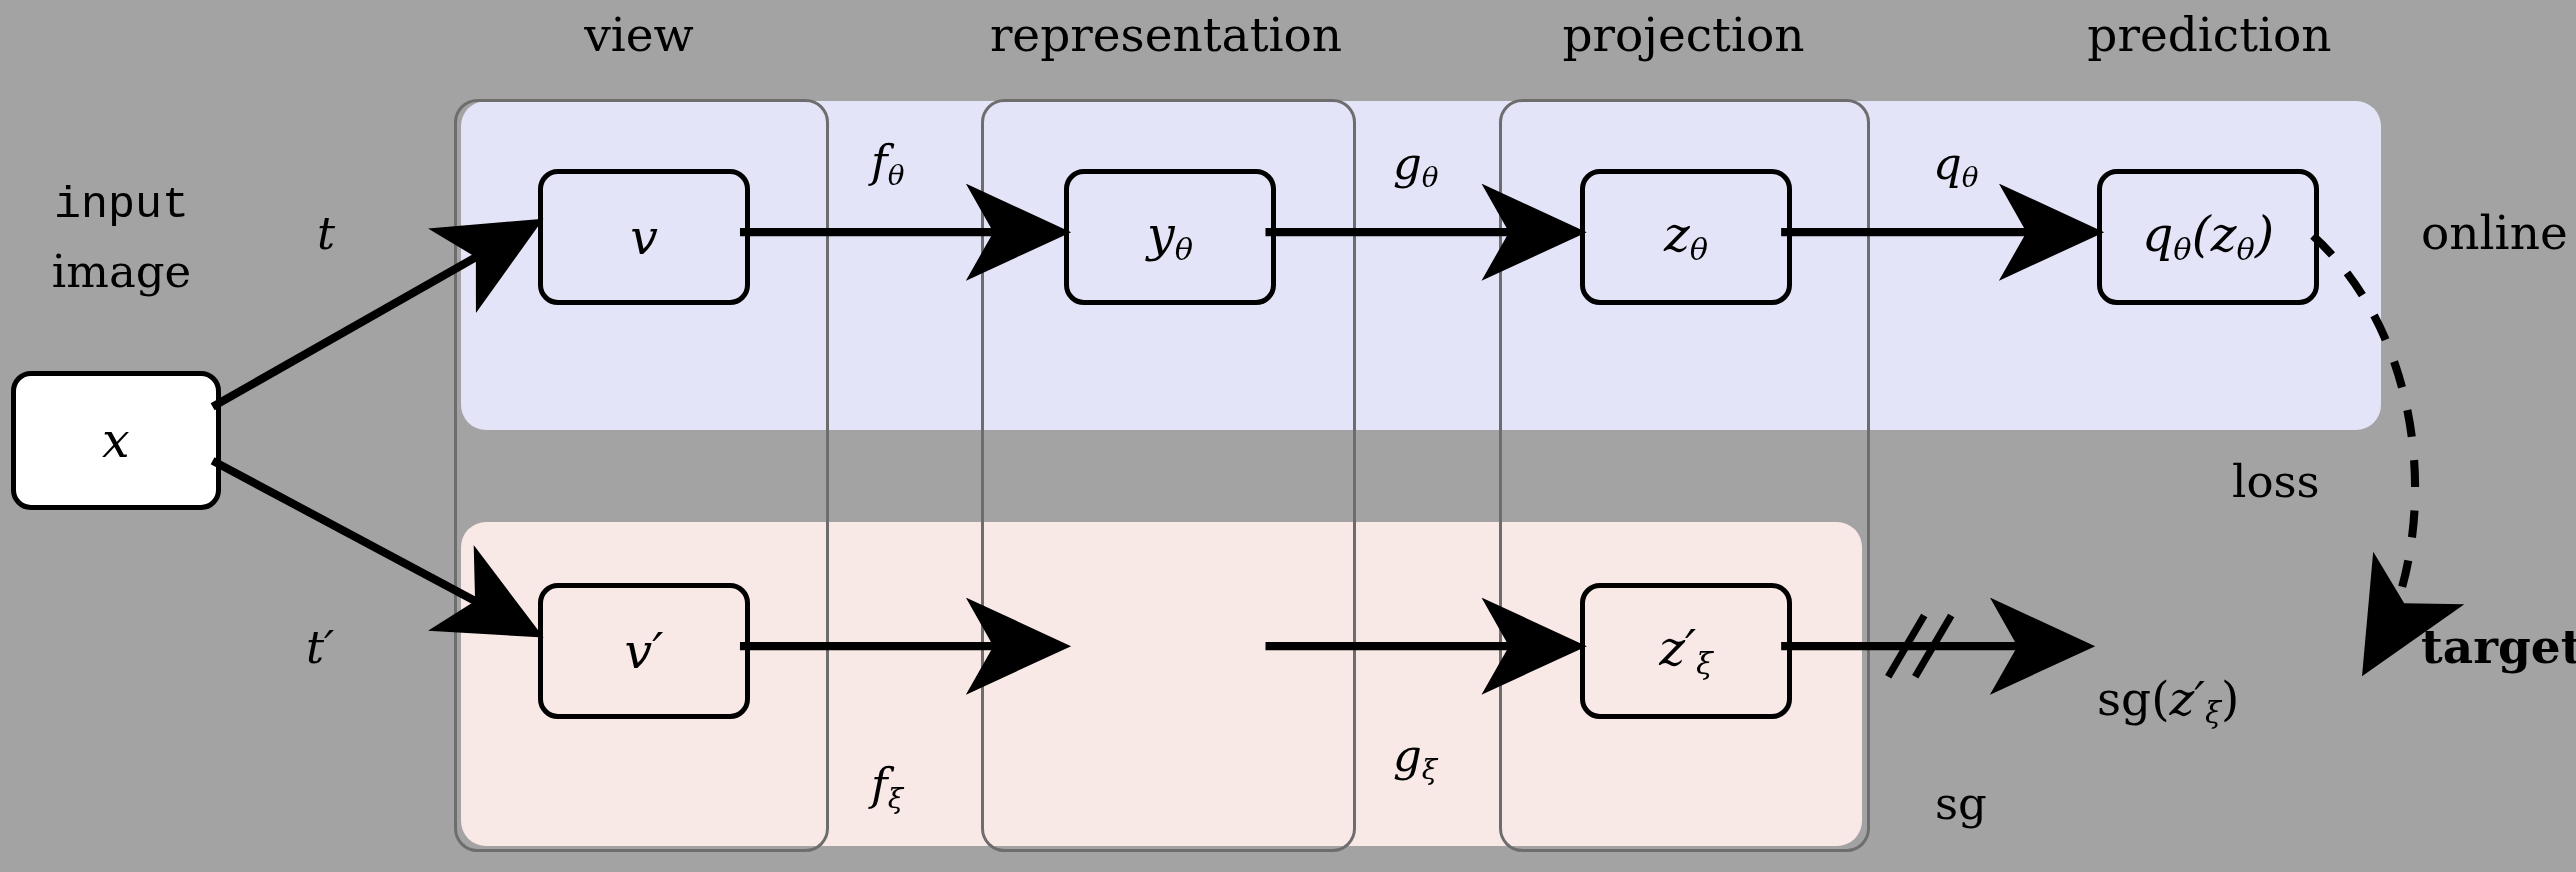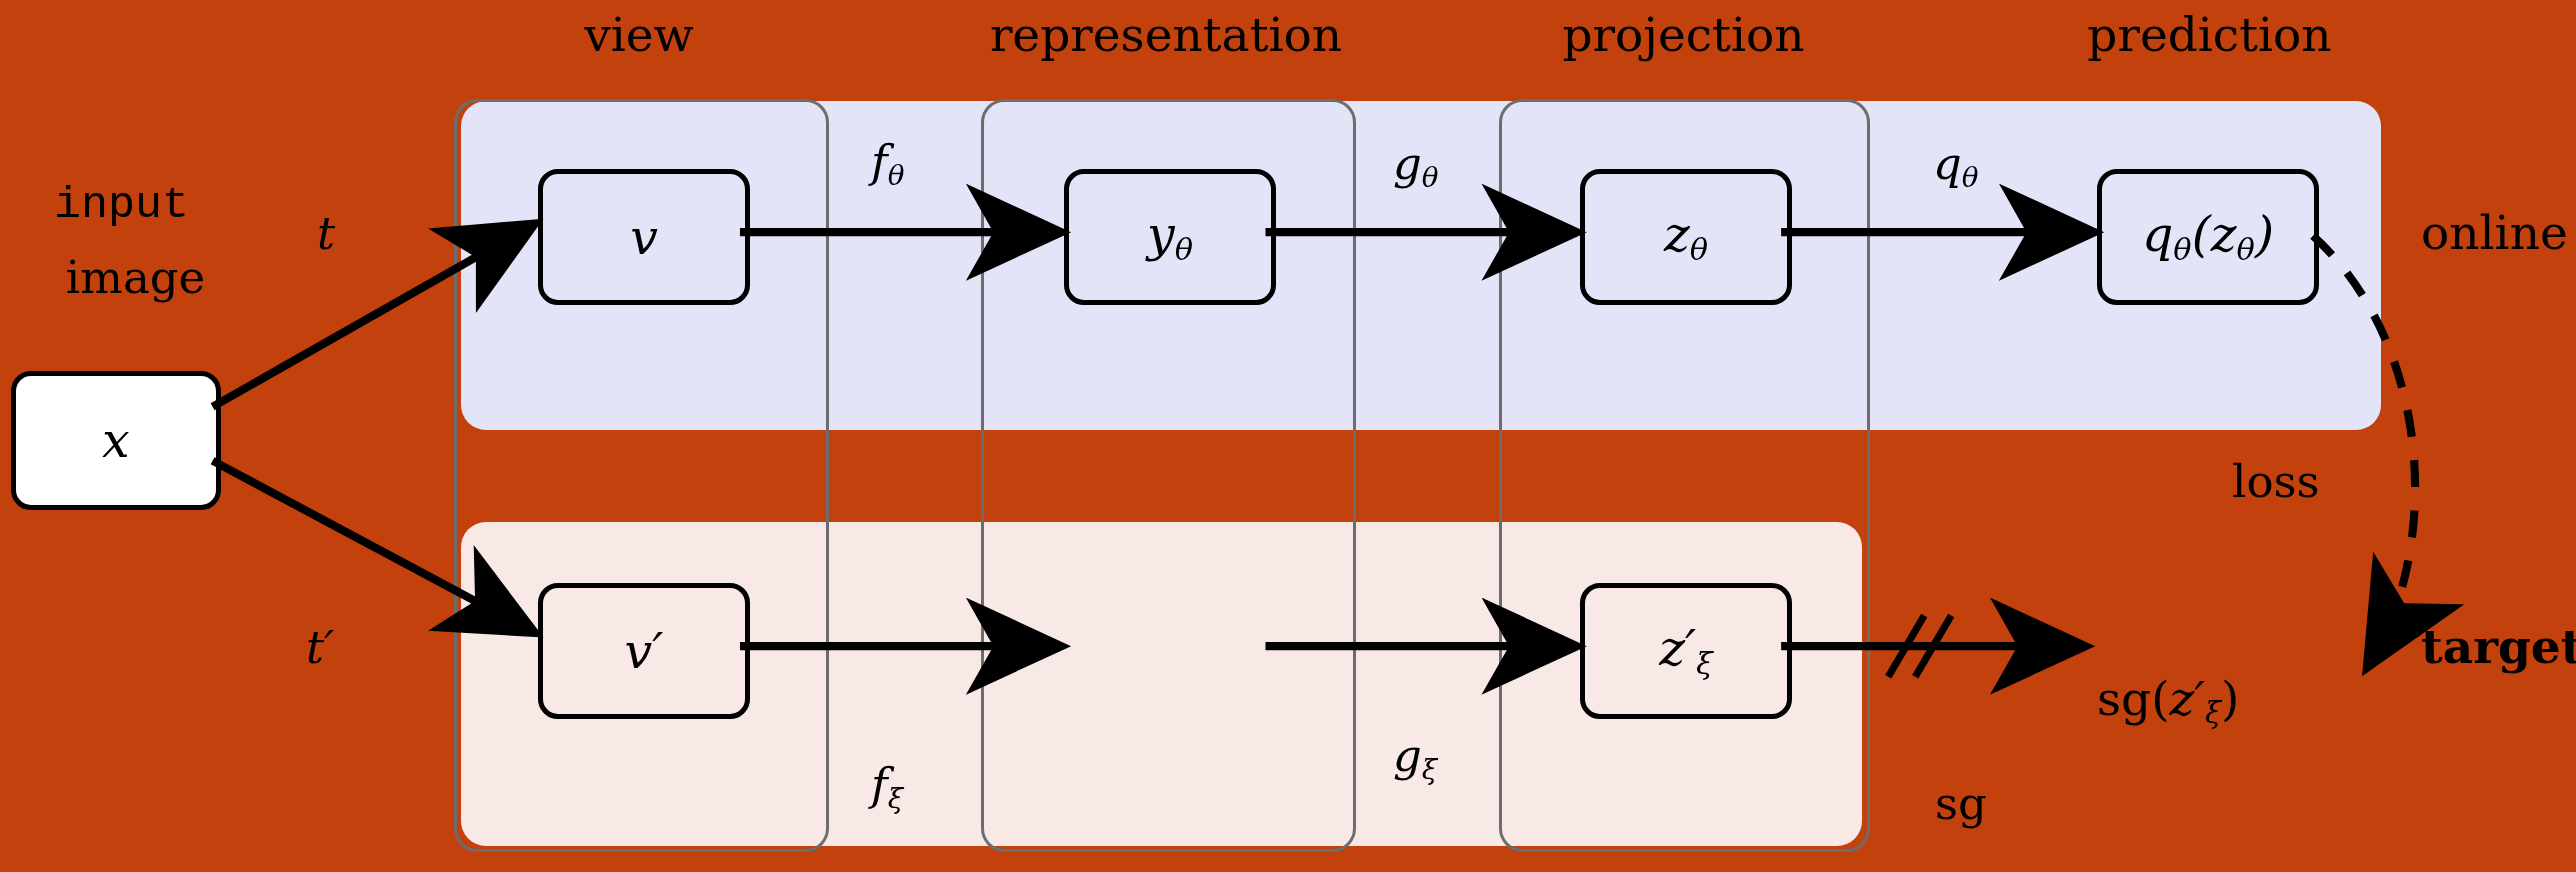--- a/index.html
+++ b/index.html
@@ -1,16 +1,16 @@
 <!DOCTYPE html>
 <html style="font-size:14.4px"><head>
 <meta charset="utf-8">
 <style>
   html,body{margin:0;padding:0;background:#fff;}
-  #stage{position:relative;width:2576px;height:872px;background:#c2410c;
+  #stage{position:relative;width:2576px;height:872px;background:#a3a3a3;
          font-family:"DejaVu Serif","Liberation Serif",serif;overflow:hidden;}
   .band{position:absolute;border-radius:25px;}
   .band.online{background:#e3e4f7;}
   .band.target{background:#f8e9e7;}
   .colgroup{position:absolute;border:3.6px solid #6d6d6d;border-radius:23.4px;background:transparent;}
   .node{position:absolute;border:5.4px solid #000;border-radius:20px;
         display:flex;align-items:center;justify-content:center;background:transparent;}
   .node.plain{background:#fff;}
   .node .lbl{font-style:italic;font-size:49px;line-height:1;color:#000;white-space:nowrap;}
   .colhead{position:absolute;font-size:47px;color:#000;text-align:center;white-space:nowrap;}
@@ -32,21 +32,21 @@
   <div class="colgroup" style="left:454px; top:99px; width:369px; height:747px;"></div>
   <div class="colgroup" style="left:981px; top:99px; width:369px; height:747px;"></div>
   <div class="colgroup" style="left:1499px; top:99px; width:365px; height:747px;"></div>
 
   <div class="colhead" style="left:531px; top:7.2px; width:216px;">view</div>
   <div class="colhead" style="left:959px; top:7.2px; width:414px;">representation</div>
   <div class="colhead" style="left:1499px; top:7.2px; width:369px;">projection</div>
   <div class="colhead" style="left:2025px; top:7.2px; width:369px;">prediction</div>
 
   <div class="plainlabel" style="left:9px; top:180px; width:225px;font-family:Liberation Mono, monospace;">input</div>
-  <div class="plainlabel" style="left:23px; top:245px; width:225px;margin-top:6px;">image</div>
+  <div class="plainlabel" style="left:9px; top:245px; width:225px;">image</div>
 
   <div class="node plain" style="left:10.8px; top:371px; width:200px; height:129px;">
     <span class="lbl">x</span>
   </div>
 
   <div class="fnlabel" style="left:317px; top:207px;">t</div>
   <div class="fnlabel" style="left:306px; top:621px;">t′</div>
 
   <div class="node" style="left:538px; top:169px; width:202px; height:126px;">
     <span class="lbl">v</span>

